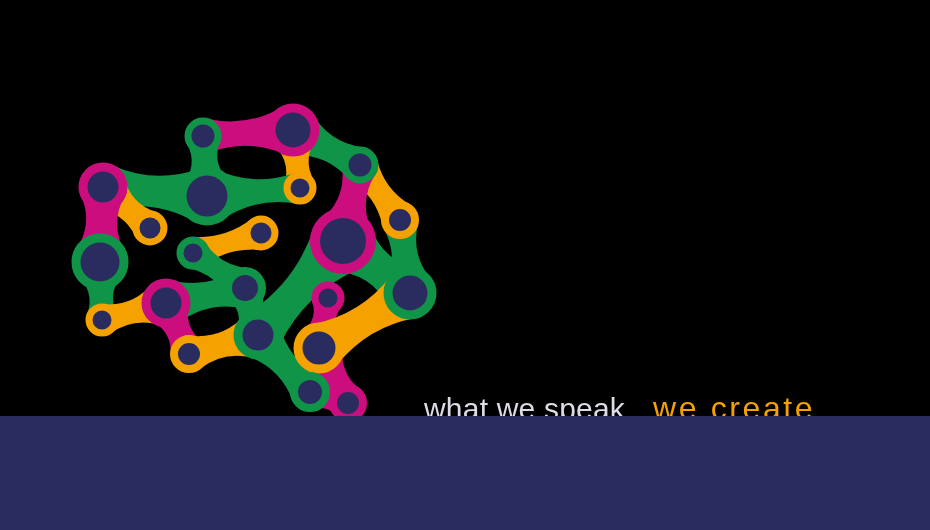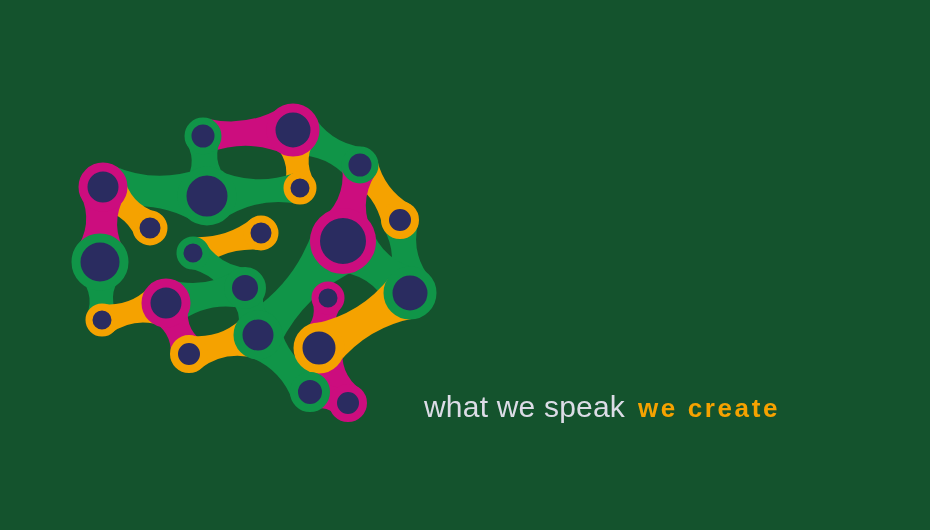--- a/index.html
+++ b/index.html
@@ -7,22 +7,22 @@
     margin: 0;
     padding: 0;
     background: #2a2c60;
   }
   body {
     font-family: "Liberation Sans", sans-serif;
   }
   #stage {
     position: relative;
     width: 930px;
-    height: 530px;
-    background: #14532d;
+    height: 416px;
+    background: #000000;
     overflow: hidden;
   }
   #logo-mark {
     position: absolute;
     left: 60px;
     top: 95px;
     width: 380px;
     height: 340px;
   }
   #tagline {
@@ -37,25 +37,25 @@
   }
   .tag-light {
     font-family: "Liberation Sans", sans-serif;
     font-size: 30px;
     font-weight: 300;
     letter-spacing: 0.2px;
     color: #dcdce6;
   }
   .tag-bold {
     font-family: "Liberation Sans", sans-serif;
-    font-size: 26px;
-    font-weight: 700;
+    font-size: 32px;
+    font-weight: 400;
     letter-spacing: 2.6px;
     color: #f5a200;
-    margin-left: 13px;
+    margin-left: 28px;
   }
 </style>
 </head>
 <body>
 
 <div id="stage">
 
   <div id="logo-mark">
     <svg id="logo-svg" viewBox="0 0 380 340" width="380" height="340" xmlns="http://www.w3.org/2000/svg">
         <path d="M149.66986118521882,57.61312287831254 Q188.33964606773438,43.094691016015844 226.68934147160957,59.85482828220813 L223.44587451847036,11.202823985119878 Q187.66035393226562,32.905308983984156 147.40555406698954,23.64851610487357 Z" fill="#cc0d7e"></path>

